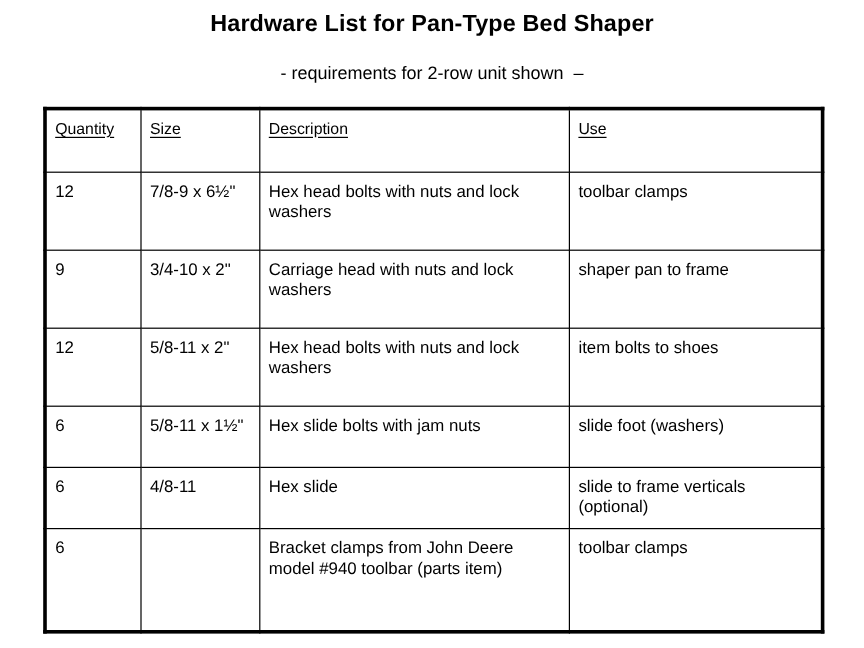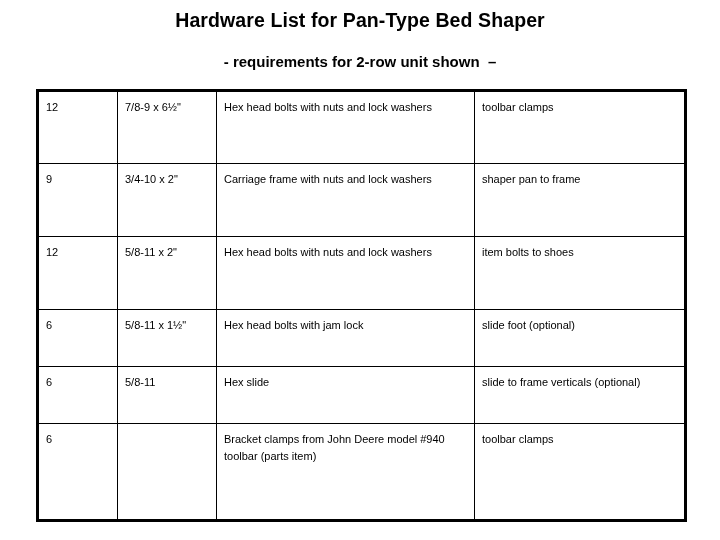--- a/index.html
+++ b/index.html
@@ -35,21 +35,21 @@
     white-space: nowrap;
   }
 
   .slide-subtitle {
     position: absolute;
     top: 52px;
     left: 0;
     width: 720px;
     text-align: center;
     font-size: 15px;
-    font-weight: bold;
+    font-weight: normal;
     line-height: 20px;
     white-space: pre;
   }
 
   .hw-table-wrap {
     position: absolute;
     left: 36px;
     top: 89px;
     width: 648px;
     height: 433px;
@@ -60,21 +60,21 @@
     table-layout: fixed;
     width: 648px;
     height: 433px;
     border: 3px solid #000000;
   }
 
   table.hw-table td {
     border: 1.5px solid #000000;
     vertical-align: top;
     padding: 7px 7px 4px 7px;
-    font-size: 11px;
+    font-size: 14px;
     line-height: 17px;
     word-wrap: break-word;
     overflow-wrap: break-word;
   }
 
   table.hw-table tr.header-row td {
     font-size: 13.2px;
   }
 
   table.hw-table tr.header-row td .hdr-text {
@@ -103,52 +103,58 @@
 
   <div class="hw-table-wrap">
     <table class="hw-table">
       <colgroup>
         <col class="col-qty">
         <col class="col-size">
         <col class="col-desc">
         <col class="col-use">
       </colgroup>
       <tbody>
+        <tr class="header-row row-header">
+          <td><span class="hdr-text">Quantity</span></td>
+          <td><span class="hdr-text">Size</span></td>
+          <td><span class="hdr-text">Description</span></td>
+          <td><span class="hdr-text">Use</span></td>
+        </tr>
 
         <tr class="row-std">
           <td>12</td>
           <td>7/8-9 x 6½"</td>
           <td>Hex head bolts with nuts and lock washers</td>
           <td>toolbar clamps</td>
         </tr>
 
         <tr class="row-std">
           <td>9</td>
           <td>3/4-10 x 2"</td>
-          <td>Carriage frame with nuts and lock washers</td>
+          <td>Carriage head with nuts and lock washers</td>
           <td>shaper pan to frame</td>
         </tr>
 
         <tr class="row-std">
           <td>12</td>
           <td>5/8-11 x 2"</td>
           <td>Hex head bolts with nuts and lock washers</td>
           <td>item bolts to shoes</td>
         </tr>
 
         <tr class="row-short">
           <td>6</td>
           <td>5/8-11 x 1½"</td>
-          <td>Hex head bolts with jam lock</td>
-          <td>slide foot (optional)</td>
+          <td>Hex slide bolts with jam nuts</td>
+          <td>slide foot (washers)</td>
         </tr>
 
         <tr class="row-short">
           <td>6</td>
-          <td>5/8-11</td>
+          <td>4/8-11</td>
           <td>Hex slide</td>
           <td>slide to frame verticals (optional)</td>
         </tr>
 
         <tr class="row-last">
           <td>6</td>
           <td></td>
           <td>Bracket clamps from John Deere model #940 toolbar (parts item)</td>
           <td>toolbar clamps</td>
         </tr>

